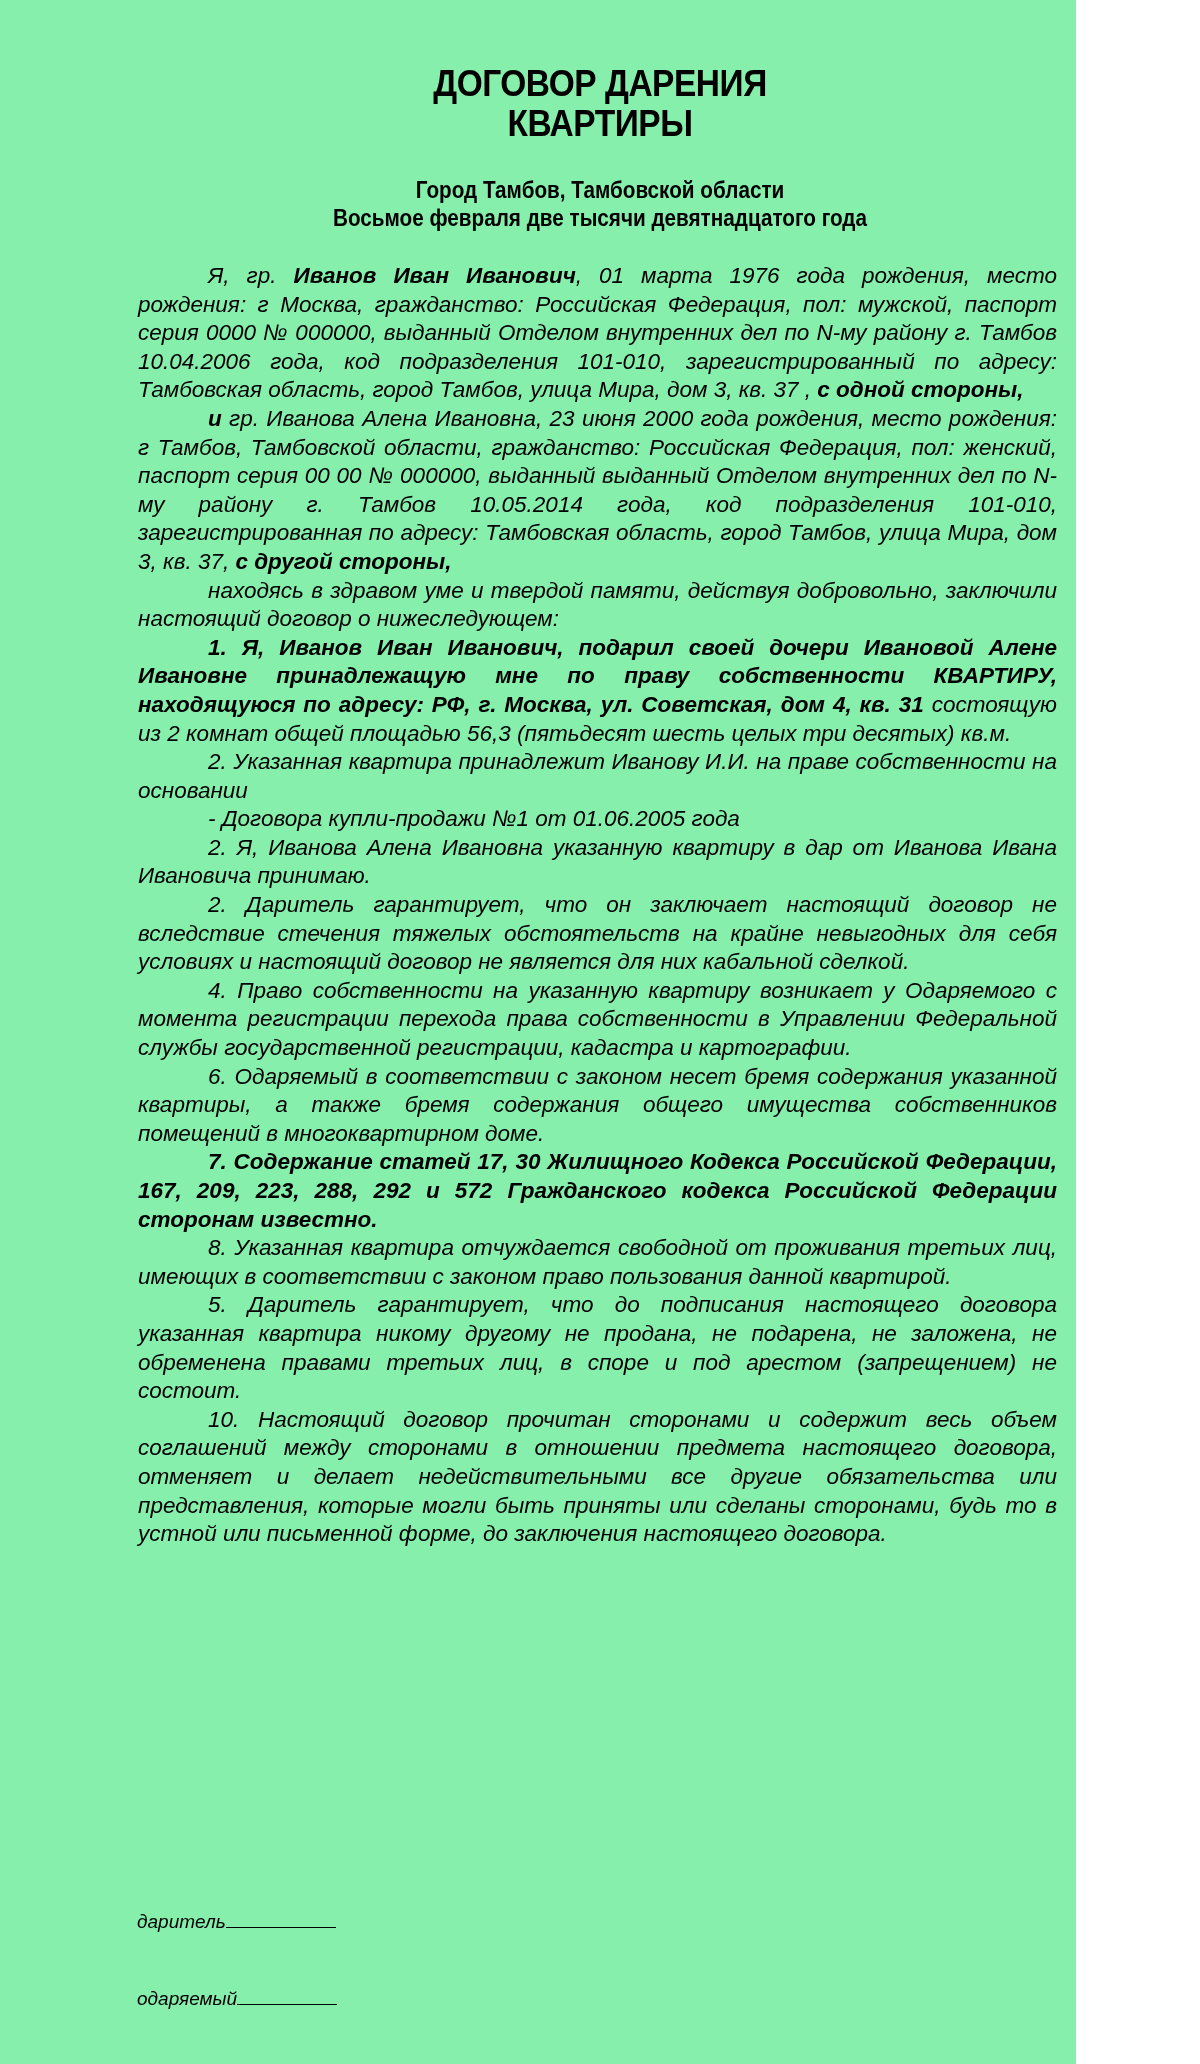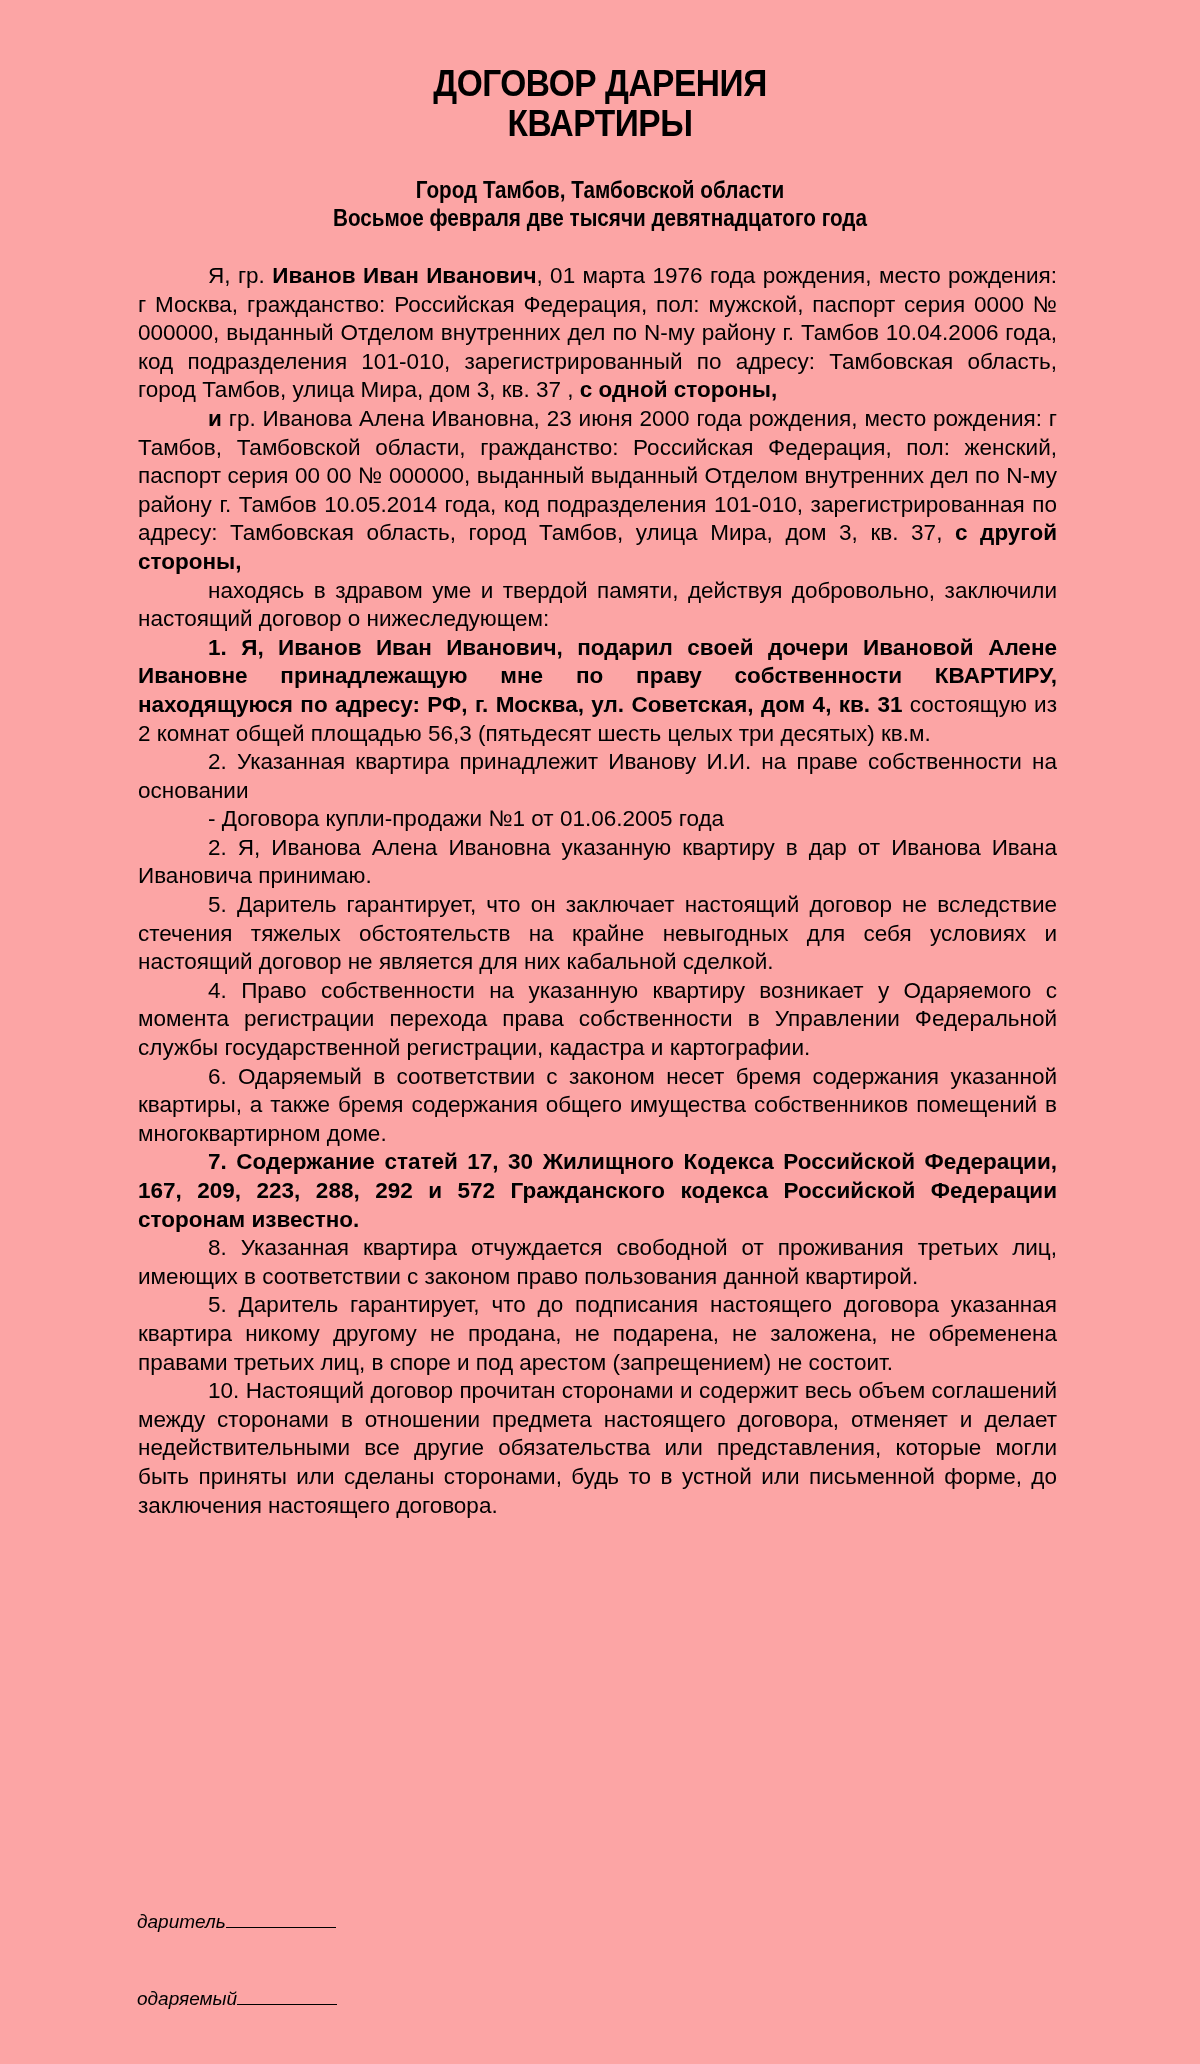--- a/index.html
+++ b/index.html
@@ -12,23 +12,23 @@
       height: 2064px;
       position: relative;
       overflow: hidden;
       color: #000000;
       font-family: "Liberation Sans", sans-serif;
     }
     .page {
       position: absolute;
       left: 0;
       top: 0;
-      width: 1200px;
+      width: 1076px;
       height: 2064px;
-      background: #fca5a5;
+      background: #86efac;
     }
     .title {
       position: absolute;
       left: 0;
       top: 64px;
       width: 1200px;
       text-align: center;
       font-weight: bold;
       font-size: 36px;
       line-height: 40px;
@@ -50,20 +50,21 @@
       transform-origin: 600px 0;
     }
     .body {
       position: absolute;
       left: 138px;
       top: 262px;
       width: 919px;
       font-size: 22.5px;
       line-height: 28.6px;
       text-align: justify;
+      font-style: italic;
     }
     .p {
       margin: 0;
       text-indent: 70px;
     }
     .b { font-weight: bold; }
     .sig {
       position: absolute;
       left: 137px;
       font-style: italic;
@@ -102,21 +103,21 @@
 
     <p class="p">находясь в здравом уме и твердой памяти, действуя добровольно, заключили настоящий договор о нижеследующем:</p>
 
     <p class="p"><span class="b">1. Я, Иванов Иван Иванович, подарил своей дочери Ивановой Алене Ивановне принадлежащую мне по праву собственности КВАРТИРУ, находящуюся по адресу: РФ, г. Москва, ул. Советская, дом 4, кв. 31</span><span> состоящую из 2 комнат общей площадью 56,3 (пятьдесят шесть целых три десятых) кв.м.</span></p>
 
 
     <p class="p">2. Указанная квартира принадлежит Иванову И.И. на праве собственности на основании</p>
     <p class="p">- Договора купли-продажи №1 от 01.06.2005 года</p>
 
     <p class="p">2. Я, Иванова Алена Ивановна указанную квартиру в дар от Иванова Ивана Ивановича принимаю.</p>
-    <p class="p">5. Даритель гарантирует, что он заключает настоящий договор не вследствие стечения тяжелых обстоятельств на крайне невыгодных для себя условиях и настоящий договор не является для них кабальной сделкой.</p>
+    <p class="p">2. Даритель гарантирует, что он заключает настоящий договор не вследствие стечения тяжелых обстоятельств на крайне невыгодных для себя условиях и настоящий договор не является для них кабальной сделкой.</p>
     <p class="p">4. Право собственности на указанную квартиру возникает у Одаряемого с момента регистрации перехода права собственности в Управлении Федеральной службы государственной регистрации, кадастра и картографии.</p>
     <p class="p">6. Одаряемый в соответствии с законом несет бремя содержания указанной квартиры, а также бремя содержания общего имущества собственников помещений в многоквартирном доме.</p>
     <p class="p b">7. Содержание статей 17, 30 Жилищного Кодекса Российской Федерации, 167, 209, 223, 288, 292 и 572 Гражданского кодекса Российской Федерации сторонам известно.</p>
     <p class="p">8. Указанная квартира отчуждается свободной от проживания третьих лиц, имеющих в соответствии с законом право пользования данной квартирой.</p>
     <p class="p">5. Даритель гарантирует, что до подписания настоящего договора указанная квартира никому другому не продана, не подарена, не заложена, не обременена правами третьих лиц, в споре и под арестом (запрещением) не состоит.</p>
     <p class="p">10. Настоящий договор прочитан сторонами и содержит весь объем соглашений между сторонами в отношении предмета настоящего договора, отменяет и делает недействительными все другие обязательства или представления, которые могли быть приняты или сделаны сторонами, будь то в устной или письменной форме, до заключения настоящего договора.</p>
   </div>
 
   <div class="sig donor" style="top:1876px;">
     <span>даритель</span><span class="line"></span>

